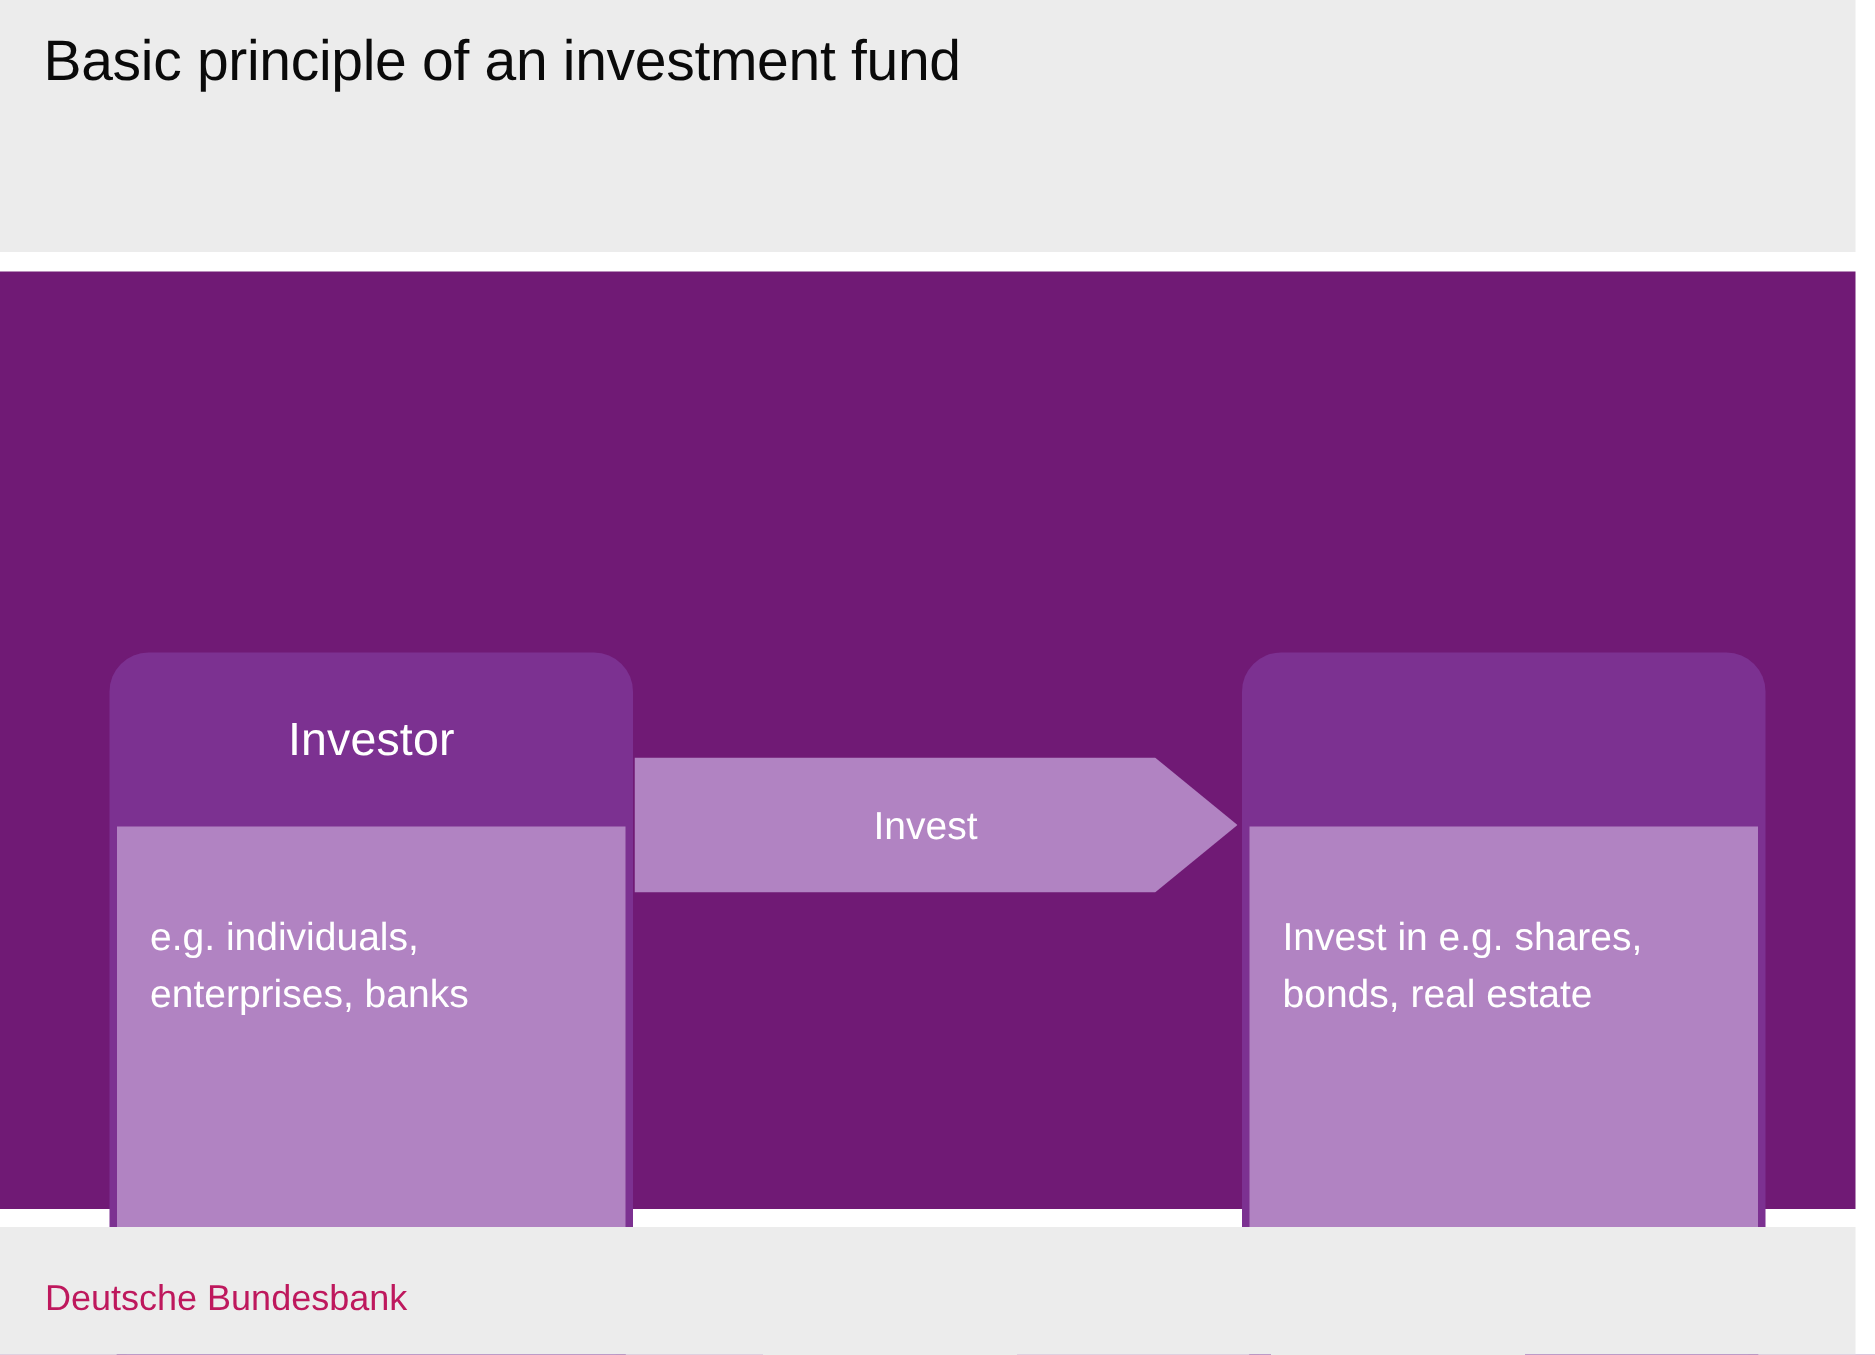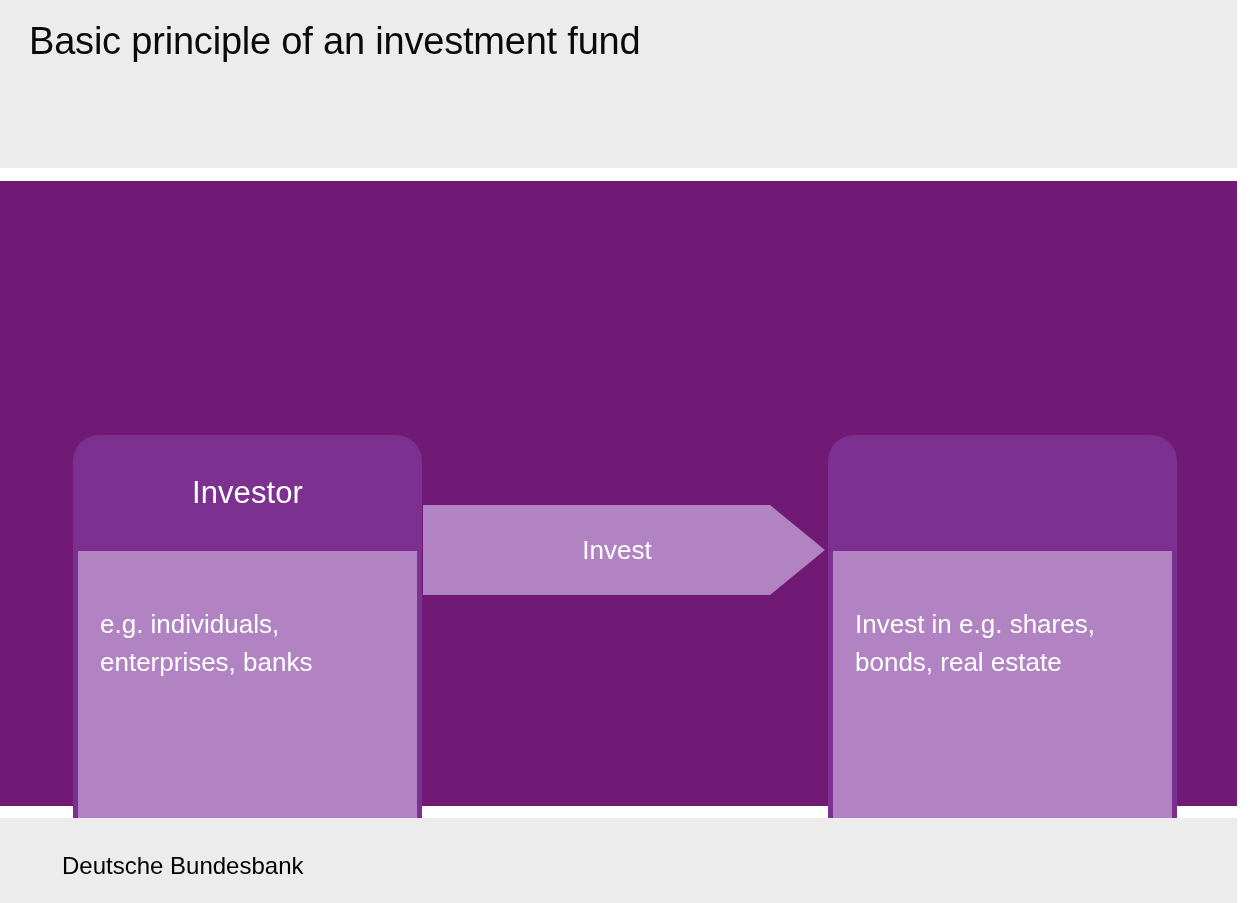--- a/index.html
+++ b/index.html
@@ -51,23 +51,22 @@
     white-space: nowrap;
   }
 
   
   #footer-source {
     position: absolute;
     left: 30px;
     top: 852px;
     font-size: 24px;
     font-weight: 400;
-    color: #000000;
+    color: #be185d;
     white-space: nowrap;
-    margin-left: 32px;
   }
 
   
   .node-box {
     position: absolute;
     box-sizing: border-box;
     border-radius: 26px;
     background: #7c3191;
     overflow: hidden;
   }

